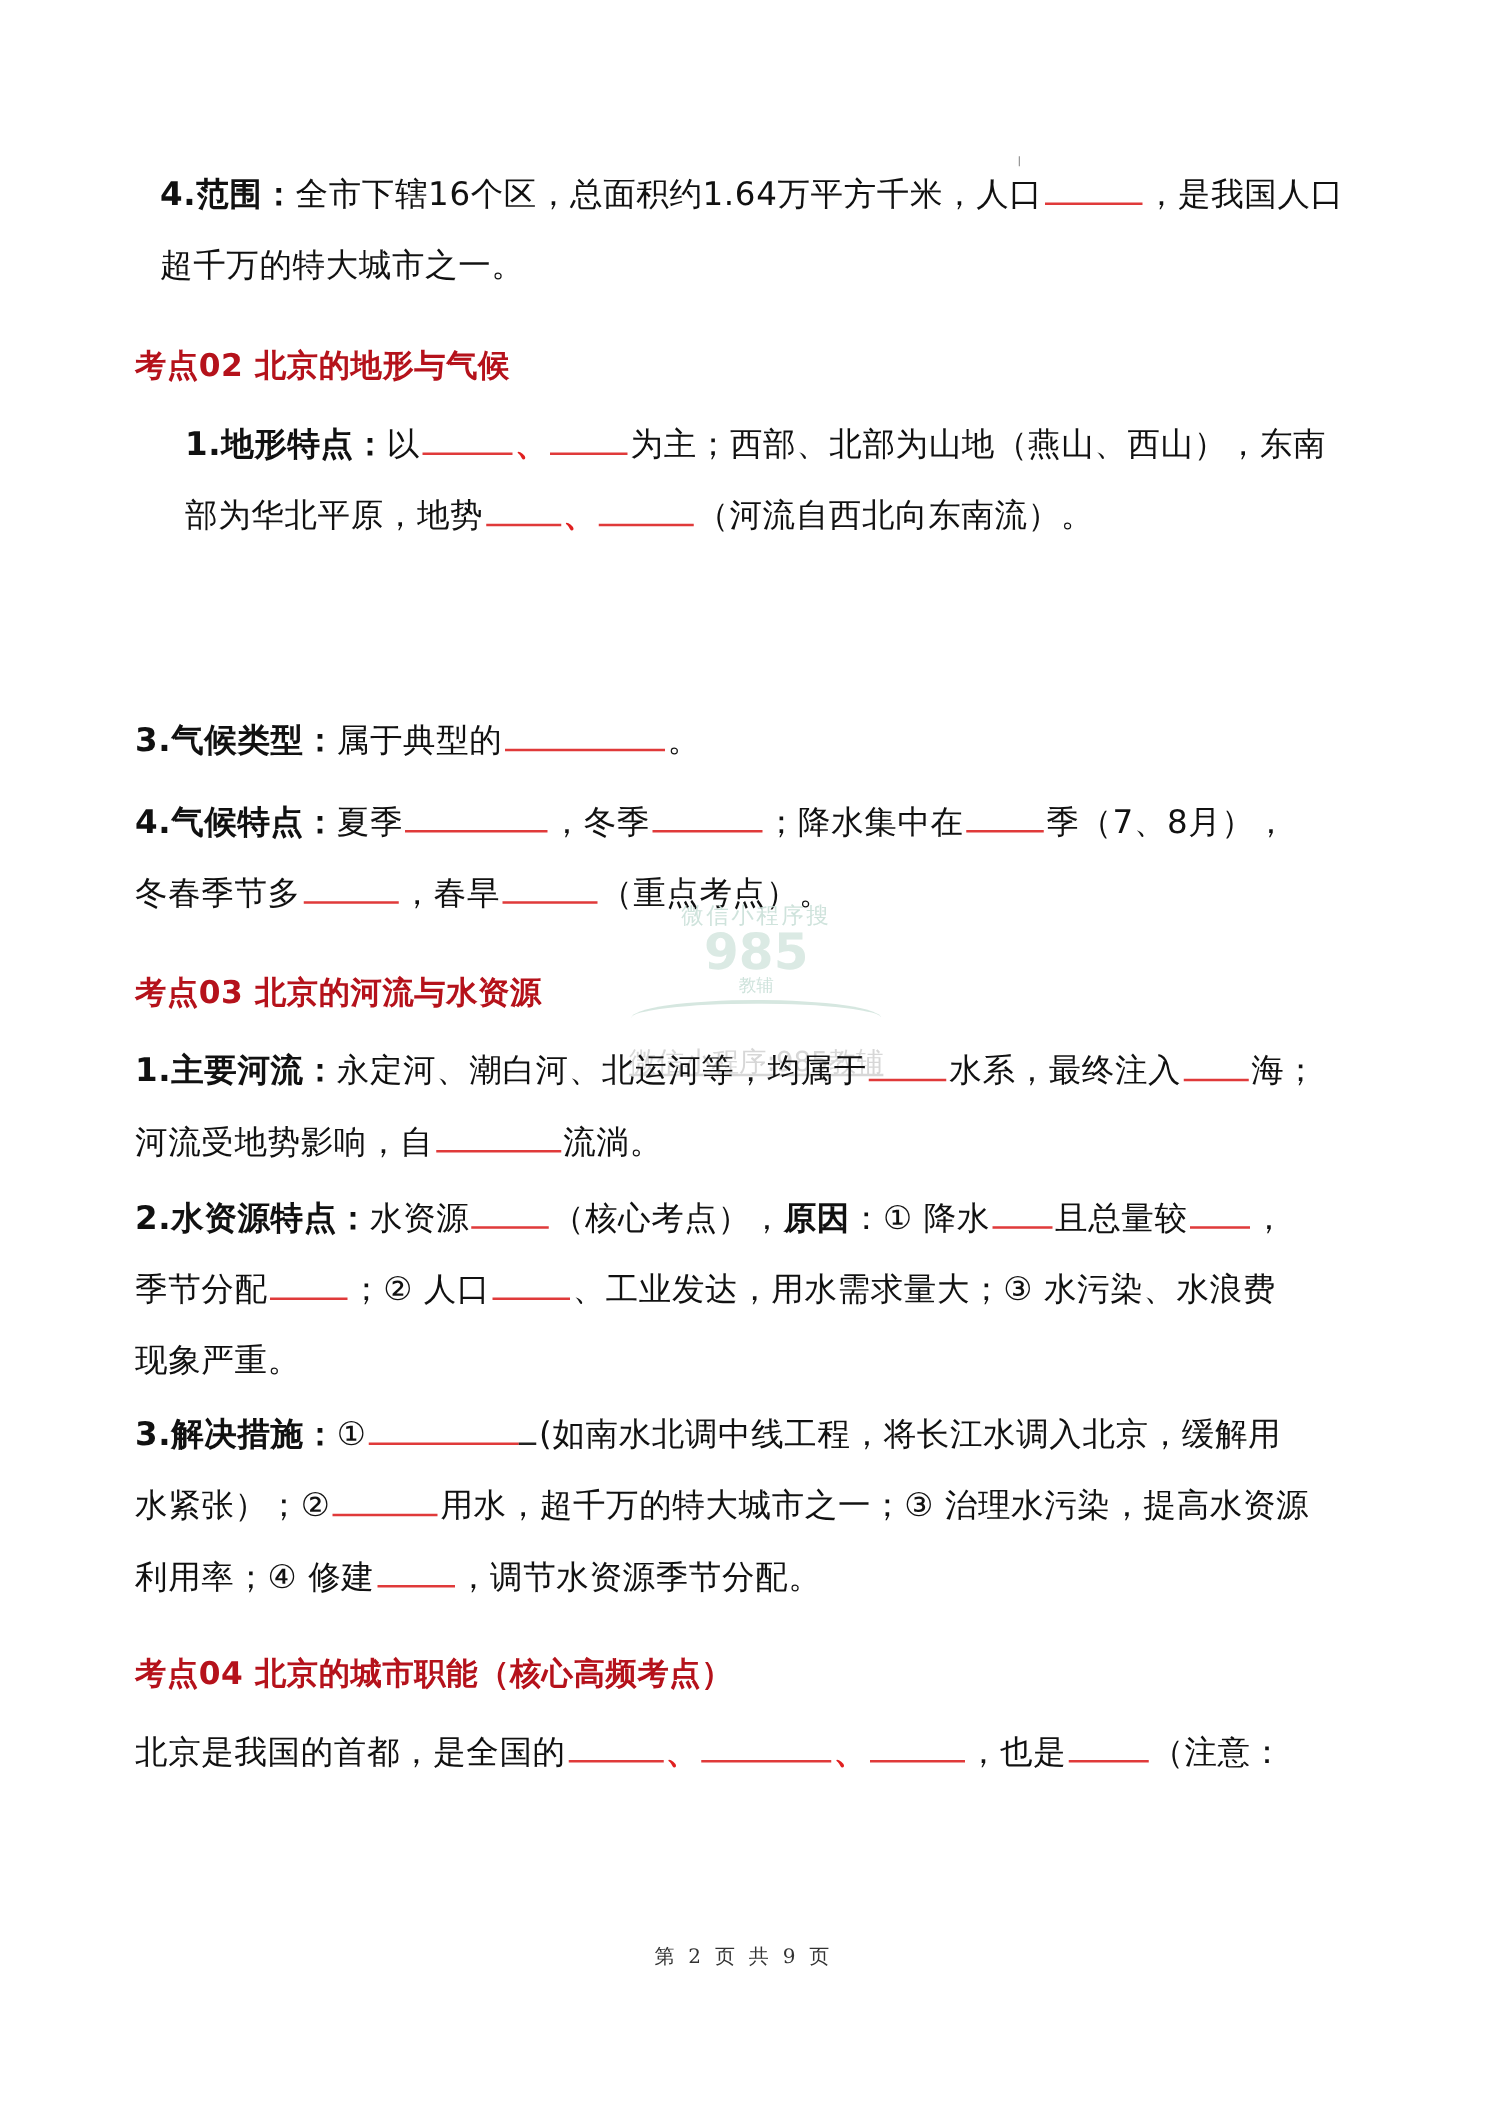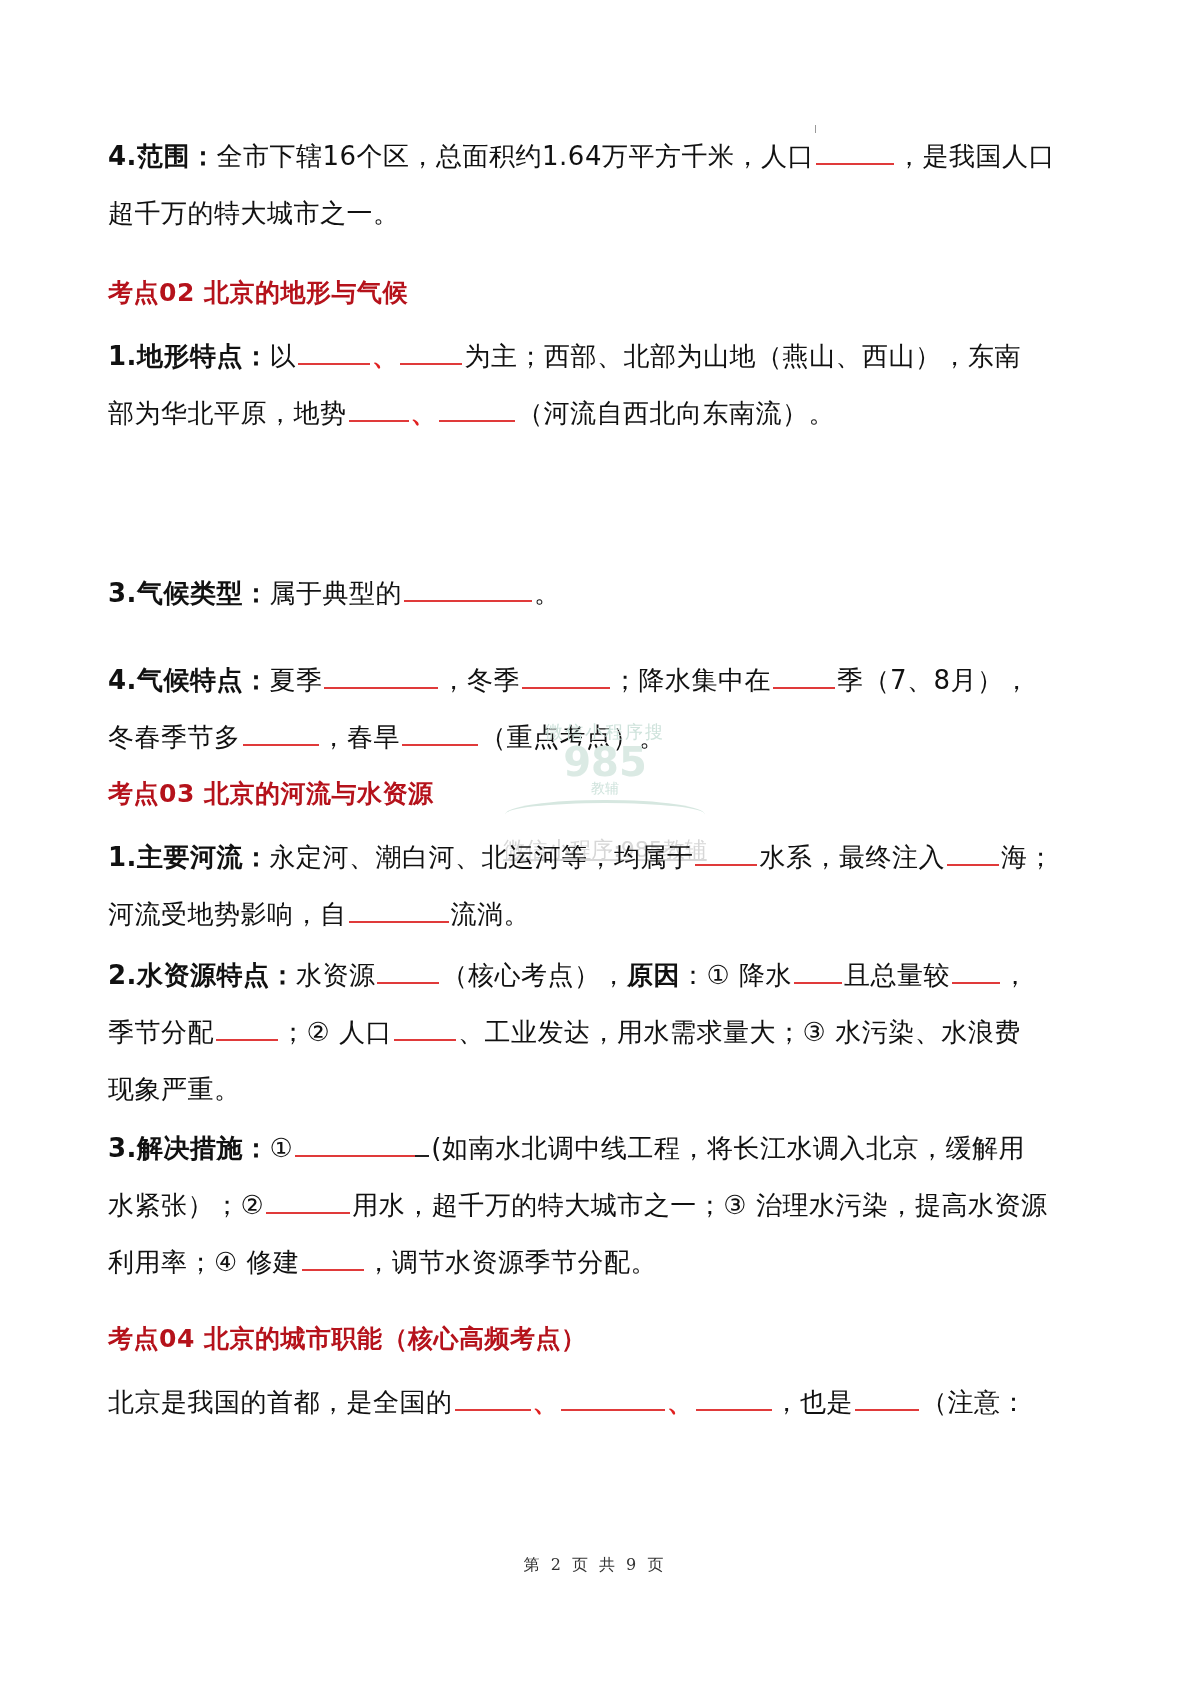--- a/index.html
+++ b/index.html
@@ -21,38 +21,38 @@
   .watermark .wm3 { font-size: 22px; color: #d7d7d7; margin-top: 6px; text-decoration: underline; }
   .footer { position: absolute; top: 1555px; left: 0; width: 1190px; text-align: center; font-family: "DejaVu Serif", serif; font-size: 16px; color: #333; letter-spacing: 3px; }
 </style>
 </head>
 <body>
 
 <div class="page">
 
   <div class="cursor-mark"></div>
 
-  <div class="para" style="top:128px;">
+  <div class="para" style="top:128px;margin-left:20px;">
     <b>4.范围：</b><span>全市下辖16个区，总面积约1.64万平方千米，人口</span><span class="blank" style="width:78px"></span><span>，是我国人口</span><br>
     <span>超千万的特大城市之一。</span>
   </div>
 
   <div class="heading" style="top:276px;">考点02  北京的地形与气候</div>
 
-  <div class="para" style="top:328px;">
+  <div class="para" style="top:328px;margin-left:40px;">
     <b>1.地形特点：</b><span>以</span><span class="blank" style="width:72px"></span><span class="red-sep">、</span><span class="blank" style="width:62px"></span><span>为主；西部、北部为山地（燕山、西山），东南</span><br>
     <span>部为华北平原，地势</span><span class="blank" style="width:60px"></span><span class="red-sep">、</span><span class="blank" style="width:76px"></span><span>（河流自西北向东南流）。</span>
   </div>
 
 
   <div class="para" style="top:565px;">
     <b>3.气候类型：</b><span>属于典型的</span><span class="blank" style="width:128px"></span><span>。</span>
   </div>
 
-  <div class="para" style="top:652px;">
+  <div class="para" style="top:630px;">
     <b>4.气候特点：</b><span>夏季</span><span class="blank" style="width:114px"></span><span>，冬季</span><span class="blank" style="width:88px"></span><span>；降水集中在</span><span class="blank" style="width:62px"></span><span>季（7、8月），</span><br>
     <span>冬春季节多</span><span class="blank" style="width:76px"></span><span>，春旱</span><span class="blank" style="width:76px"></span><span>（重点考点）。</span>
   </div>
 
   <div class="watermark">
     <div class="wm1">微信小程序搜</div>
     <div class="wm-logo">985</div>
     <div class="wm2">教辅</div>
     <div class="wm-book"></div>
     <div class="wm3">微信小程序:985教辅</div>

